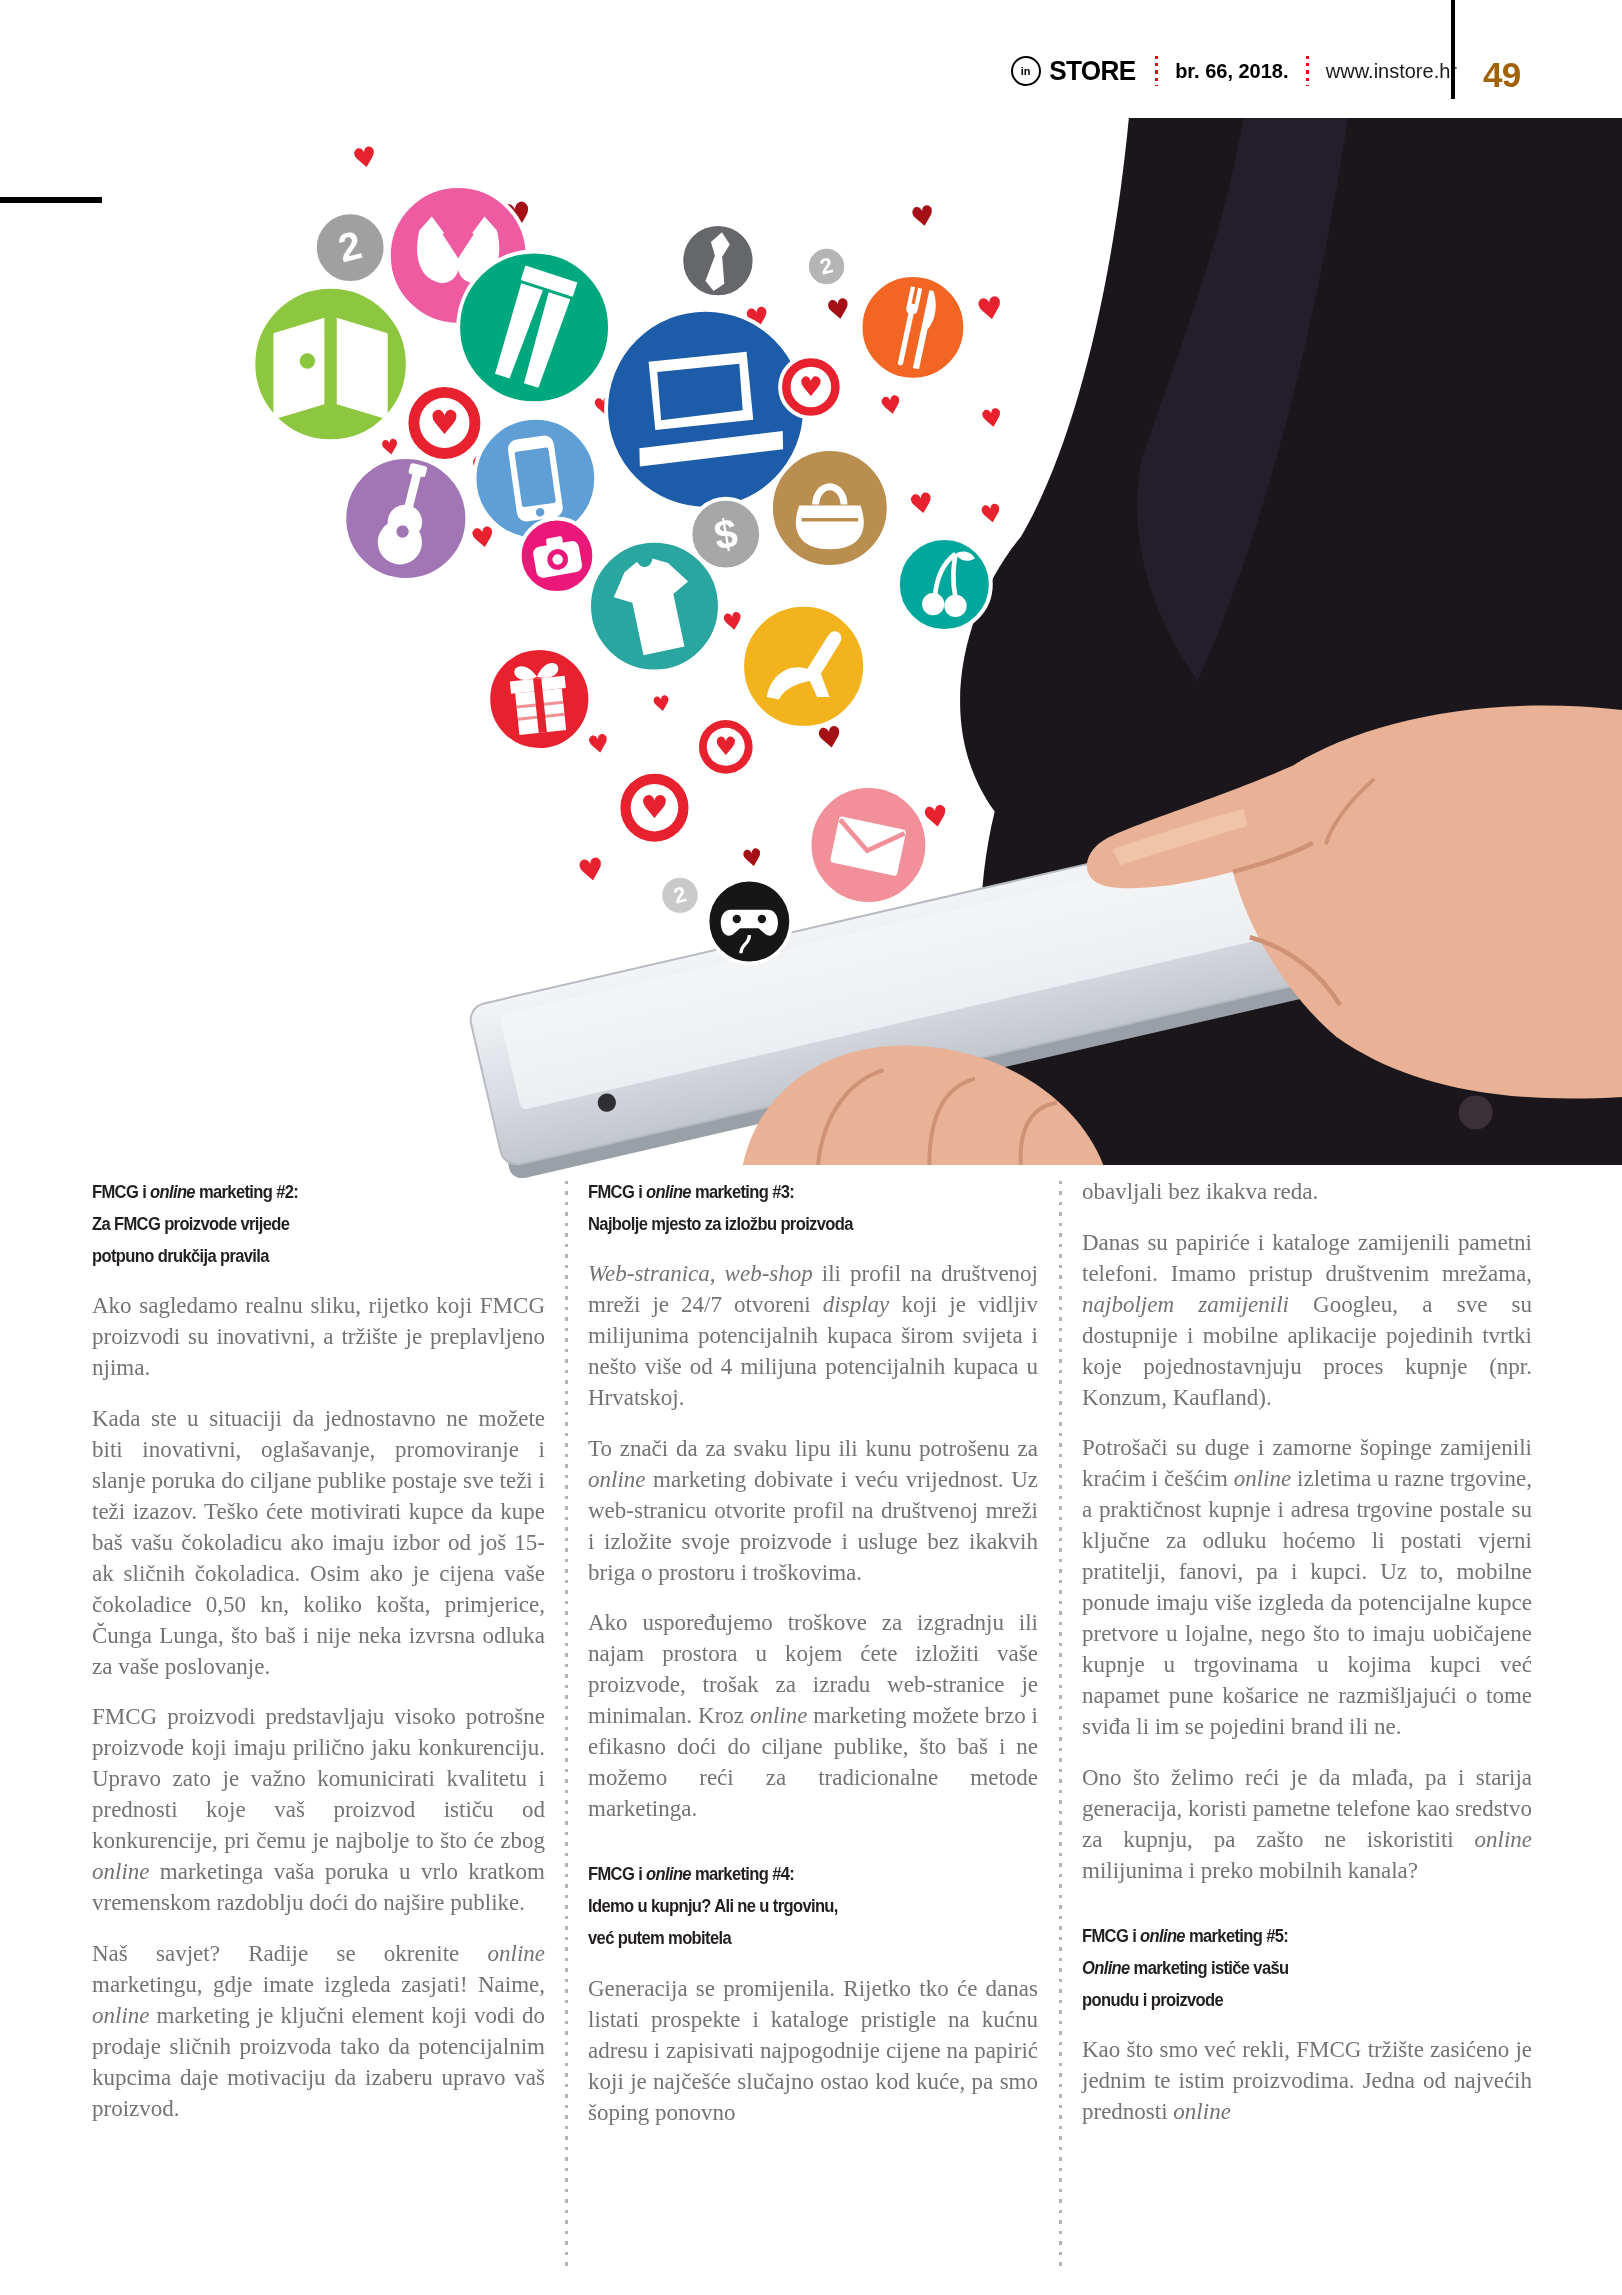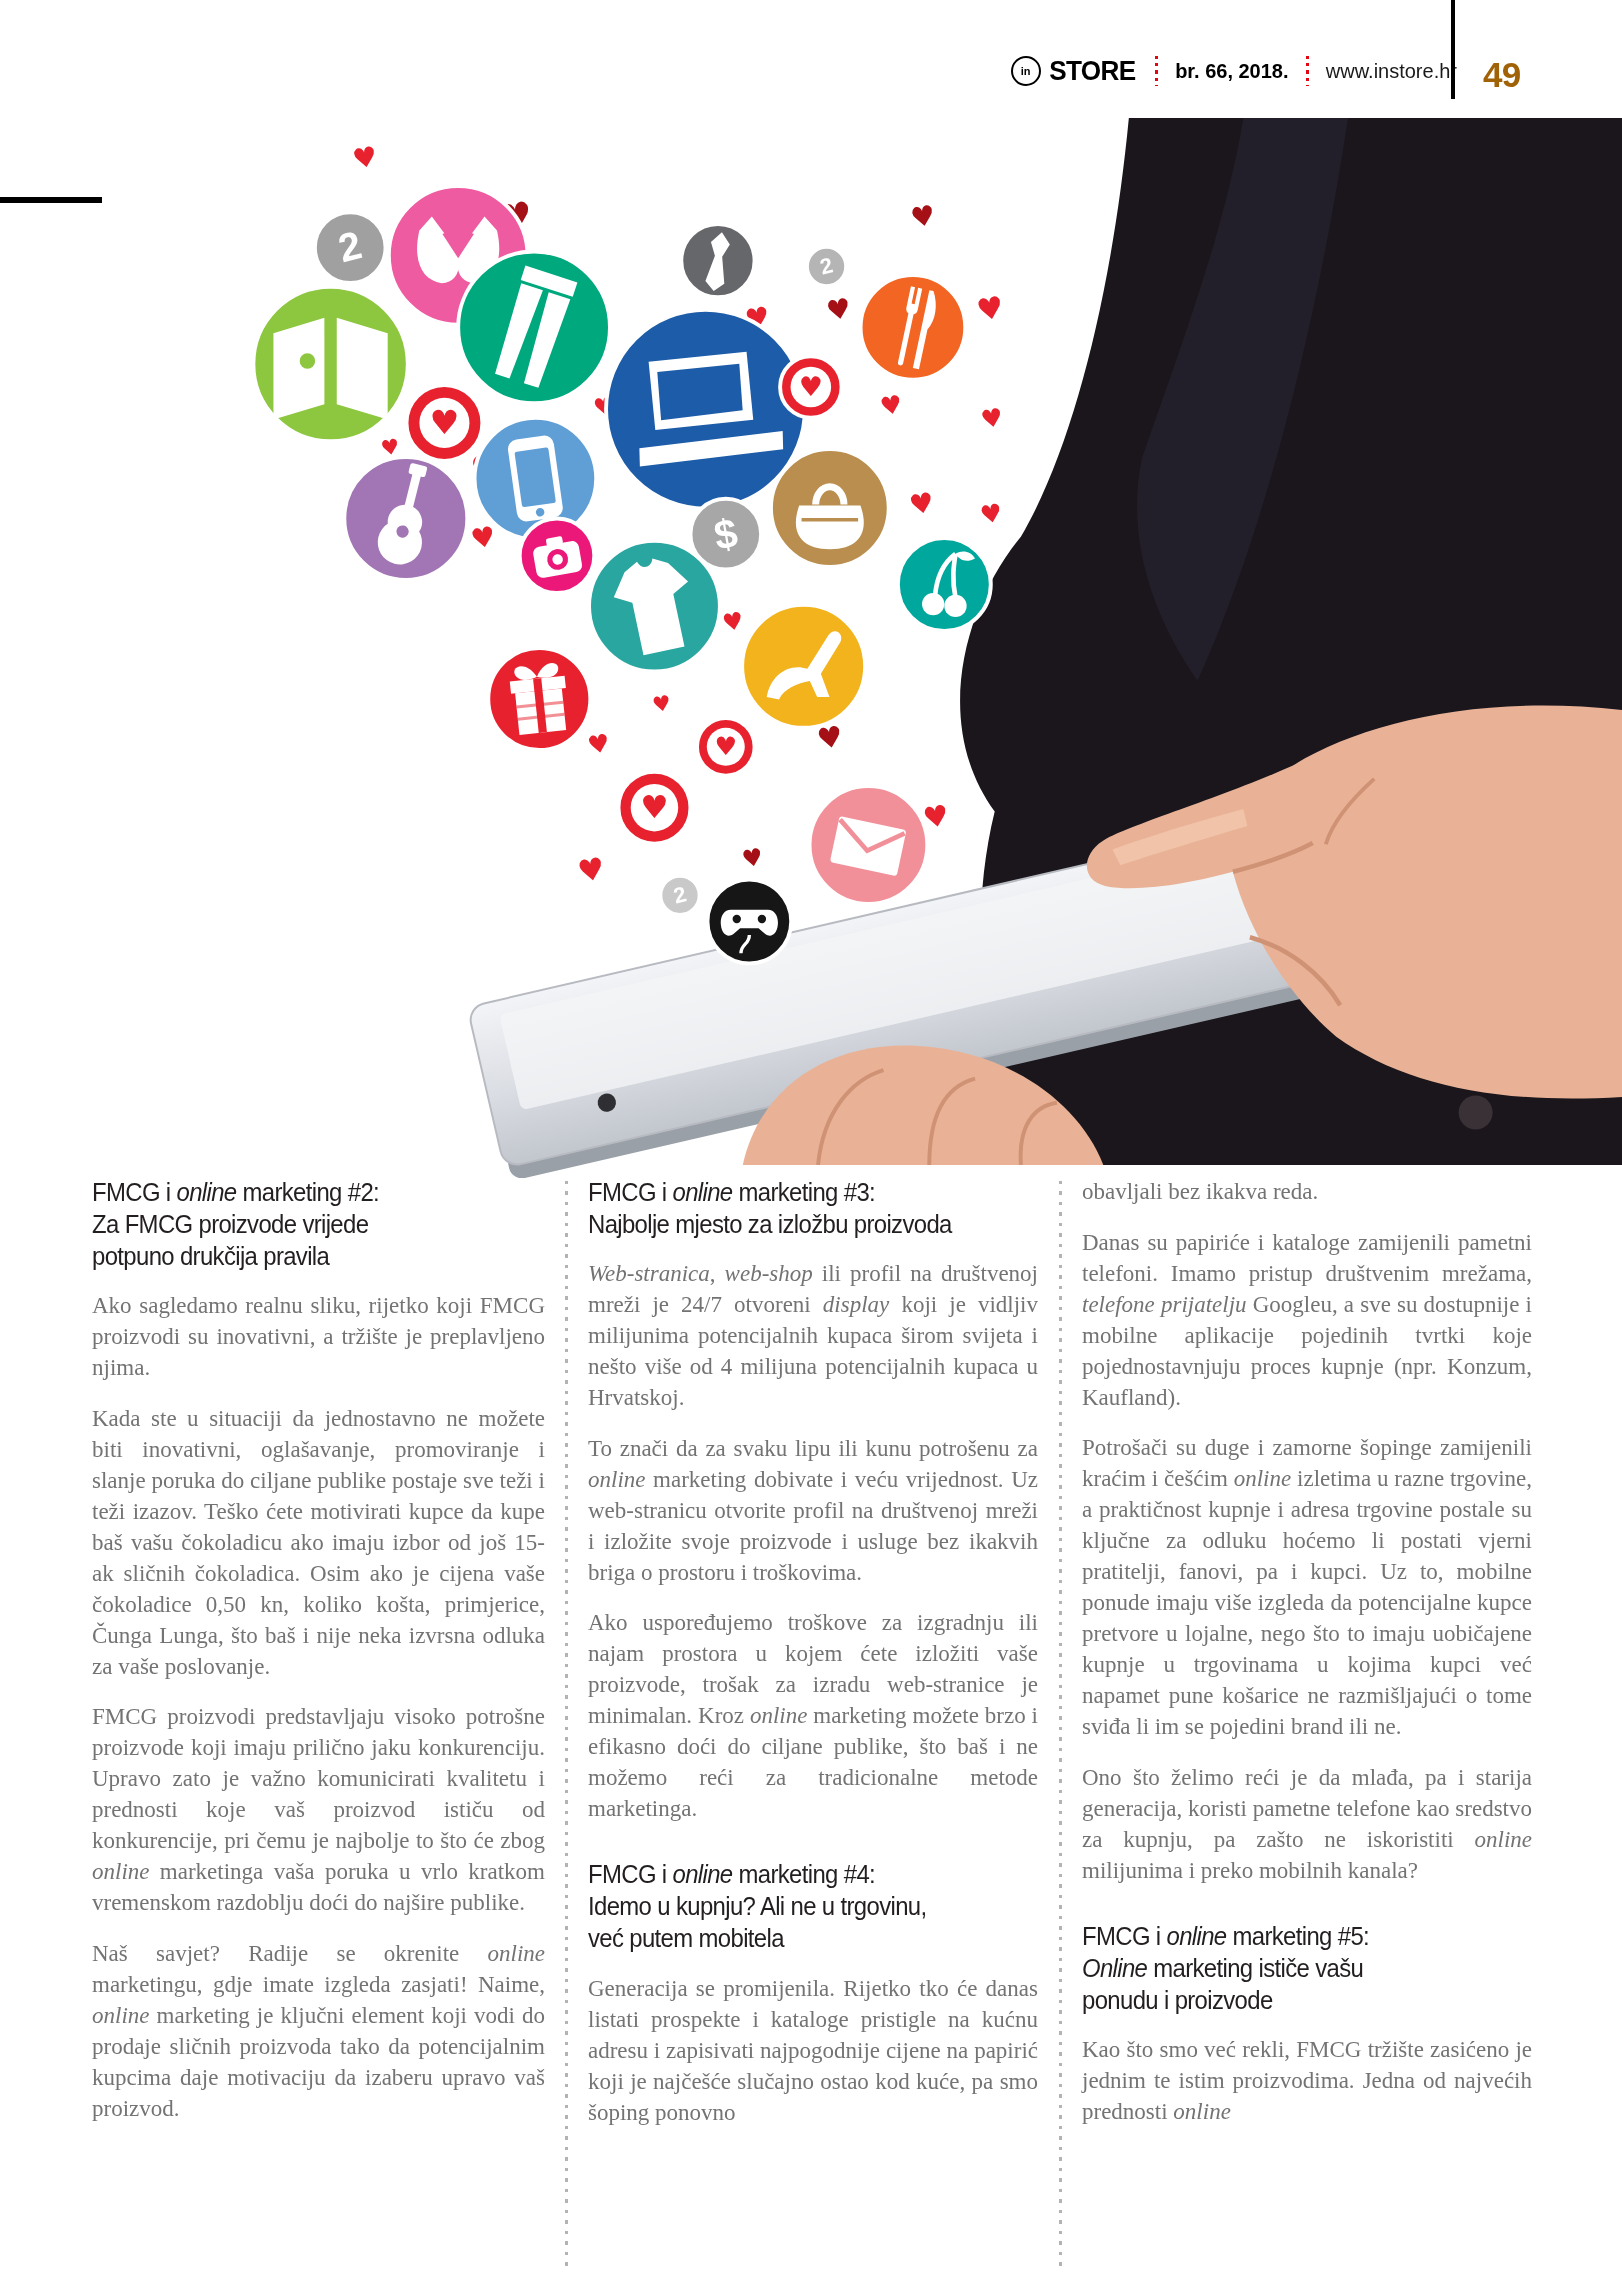--- a/index.html
+++ b/index.html
@@ -26,21 +26,21 @@
 
   
   .col{position:absolute;top:1176px;}
   .col[data-col="0"]{left:92px;width:453px;}
   .col[data-col="1"]{left:588px;width:450px;}
   .col[data-col="2"]{left:1082px;width:450px;}
   .col-sep{position:absolute;top:1181px;width:3.3px;height:1090px;
            background-image:repeating-linear-gradient(to bottom,#b3b3b3 0 3.3px,transparent 3.3px 10.5px);}
   .sep1{left:565px;} .sep2{left:1059px;}
 
-  .blk-h{font-family:"Liberation Sans", sans-serif;font-weight:normal;font-size:26px;
+  .blk-h{font-family:"Liberation Sans", sans-serif;font-weight:bold;font-size:18px;
          line-height:32px;color:#231f20;letter-spacing:-0.7px;margin:0 0 18.3px 0;}
   .blk-h + .blk-h, .blk-p + .blk-h{margin-top:34px;}
   .h-line{display:block;transform:scaleX(.92);transform-origin:0 50%;white-space:nowrap;}
   .blk-p{margin:0 0 19.6px 0;font-size:23px;line-height:31px;text-align:justify;color:#737373;}
   .blk-p:last-child{margin-bottom:0;}
   .it{font-style:italic;}
 </style>
 </head>
 <body>
 
@@ -361,21 +361,21 @@
       <p class="blk-p"><span>Ako uspoređujemo troškove za izgradnju ili najam prostora u kojem ćete izložiti vaše proizvode, trošak za izradu web-stranice je minimalan. Kroz </span><span class="it">online</span><span> marketing možete brzo i efikasno doći do ciljane publike, što baš i ne možemo reći za tradicionalne metode marketinga.</span></p>
       <div class="blk-h">
         <span class="h-line"><span>FMCG i </span><span class="it">online</span><span> marketing #4:</span></span>
         <span class="h-line"><span>Idemo u kupnju? Ali ne u trgovinu,</span></span>
         <span class="h-line"><span>već putem mobitela</span></span>
       </div>
       <p class="blk-p"><span>Generacija se promijenila. Rijetko tko će danas listati prospekte i kataloge pristigle na kućnu adresu i zapisivati najpogodnije cijene na papirić koji je najčešće slučajno ostao kod kuće, pa smo šoping ponovno</span></p>
     </div>
   <div class="col" data-col="2">
       <p class="blk-p"><span>obavljali bez ikakva reda.</span></p>
-      <p class="blk-p"><span>Danas su papiriće i kataloge zamijenili pametni telefoni. Imamo pristup društvenim mrežama, </span><span class="it">telefone prijatelju</span><span> Googleu, a sve su dostupnije i mobilne aplikacije pojedinih tvrtki koje pojednostavnjuju proces kupnje (npr. Konzum, Kaufland).</span></p>
+      <p class="blk-p"><span>Danas su papiriće i kataloge zamijenili pametni telefoni. Imamo pristup društvenim mrežama, </span><span class="it">najboljem zamijenili</span><span> Googleu, a sve su dostupnije i mobilne aplikacije pojedinih tvrtki koje pojednostavnjuju proces kupnje (npr. Konzum, Kaufland).</span></p>
       <p class="blk-p"><span>Potrošači su duge i zamorne šopinge zamijenili kraćim i češćim </span><span class="it">online</span><span> izletima u razne trgovine, a praktičnost kupnje i adresa trgovine postale su ključne za odluku hoćemo li postati vjerni pratitelji, fanovi, pa i kupci. Uz to, mobilne ponude imaju više izgleda da potencijalne kupce pretvore u lojalne, nego što to imaju uobičajene kupnje u trgovinama u kojima kupci već napamet pune košarice ne razmišljajući o tome sviđa li im se pojedini brand ili ne.</span></p>
       <p class="blk-p"><span>Ono što želimo reći je da mlađa, pa i starija generacija, koristi pametne telefone kao sredstvo za kupnju, pa zašto ne iskoristiti </span><span class="it">online</span><span> milijunima i preko mobilnih kanala?</span></p>
       <div class="blk-h">
         <span class="h-line"><span>FMCG i </span><span class="it">online</span><span> marketing #5:</span></span>
         <span class="h-line"><span class="it">Online</span><span> marketing ističe vašu</span></span>
         <span class="h-line"><span>ponudu i proizvode</span></span>
       </div>
       <p class="blk-p"><span>Kao što smo već rekli, FMCG tržište zasićeno je jednim te istim proizvodima. Jedna od najvećih prednosti </span><span class="it">online</span></p>
     </div>
   <div class="col-sep sep1"></div>

